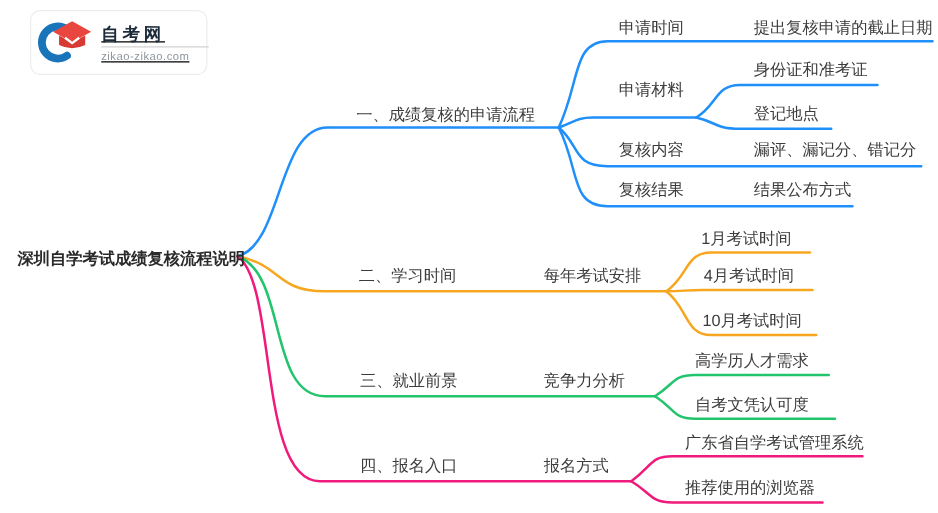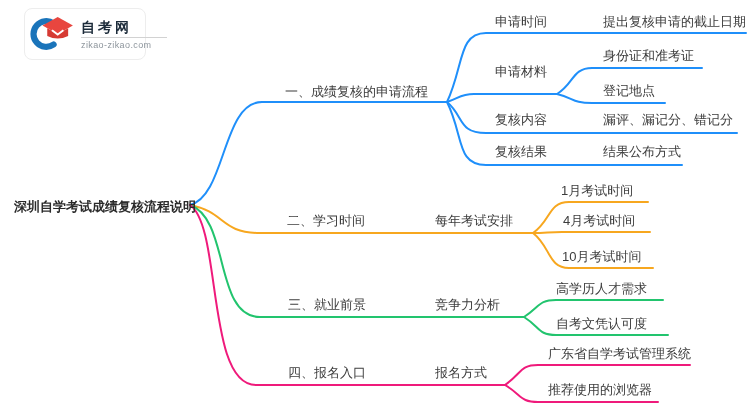--- a/index.html
+++ b/index.html
@@ -3,22 +3,22 @@
 <meta charset="utf-8">
 <style>
   html,body{margin:0;padding:0;background:#fff;}
   .stage{position:relative;width:750px;height:410px;background:#ffffff;overflow:hidden;
          font-family:"Liberation Sans","DejaVu Sans",sans-serif;}
   .mindmap{position:absolute;left:0;top:0;}
   .mindmap path{fill:none;stroke-width:2;stroke-linecap:round;stroke-linejoin:round;}
   .mindmap text{fill:#3c3c3c;font-size:13px;font-family:"Liberation Sans","DejaVu Sans",sans-serif;}
   .mindmap text.root{font-size:13px;font-weight:600;fill:#2a2a2a;}
   
-  .logo{position:absolute;left:24px;top:8px;width:122px;height:52px;border:1px solid #ededed;
-        border-radius:8px;display:flex;align-items:center;box-sizing:border-box;background:#fff;}
+  .logo{position:absolute;left:24px;top:8px;width:142px;height:52px;border:1px solid #ededed;
+        border-radius:8px;display:flex;align-items:center;box-sizing:border-box;background:#fff;text-decoration:underline;}
   .logo-icon{margin-left:5px;flex:0 0 auto;}
   .logo-text{margin-left:7px;display:flex;flex-direction:column;}
   .logo-title{font-size:14px;font-weight:700;color:#1c2b3a;letter-spacing:3px;line-height:16px;}
   .logo-divider{height:1px;background:#d2d2d2;width:86px;margin:2px 0 2px 0;}
   .logo-domain{font-size:9px;color:#8d959c;letter-spacing:0.4px;line-height:10px;}
 </style>
 </head>
 <body>
 
 <div class="stage">

